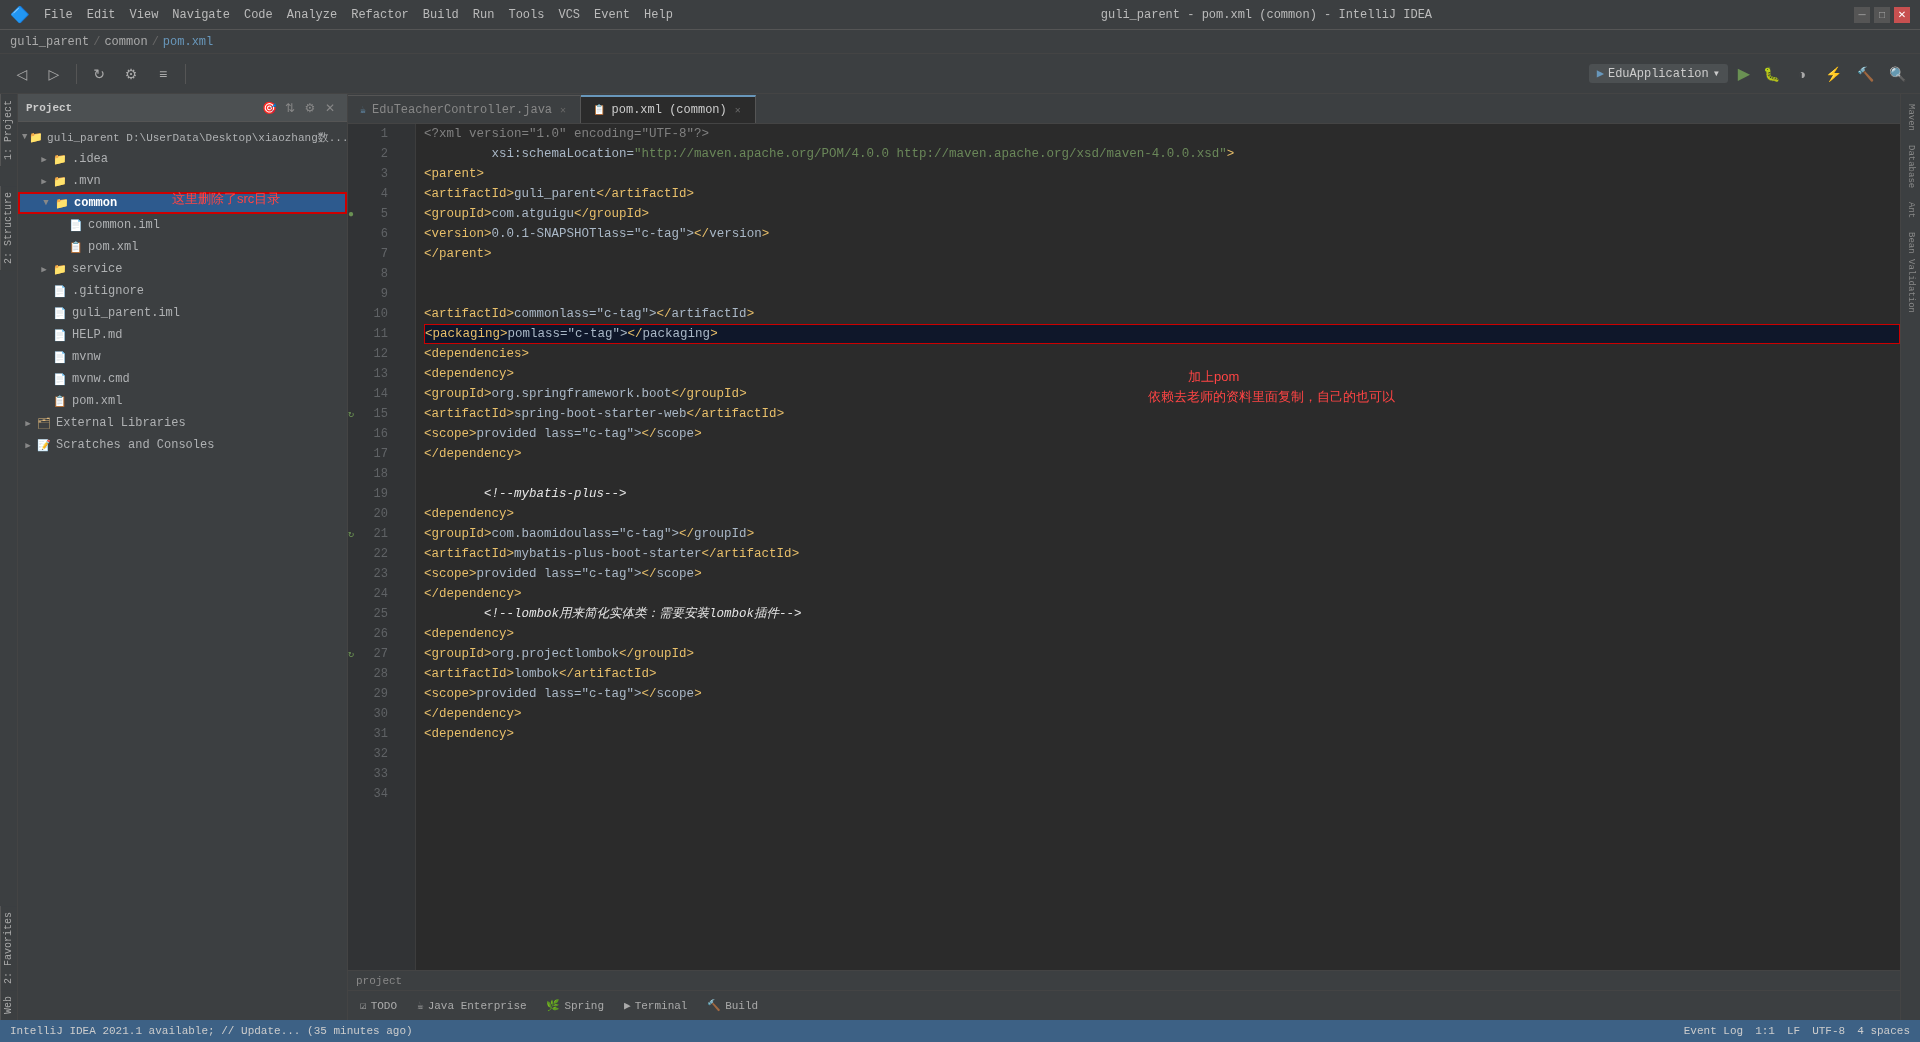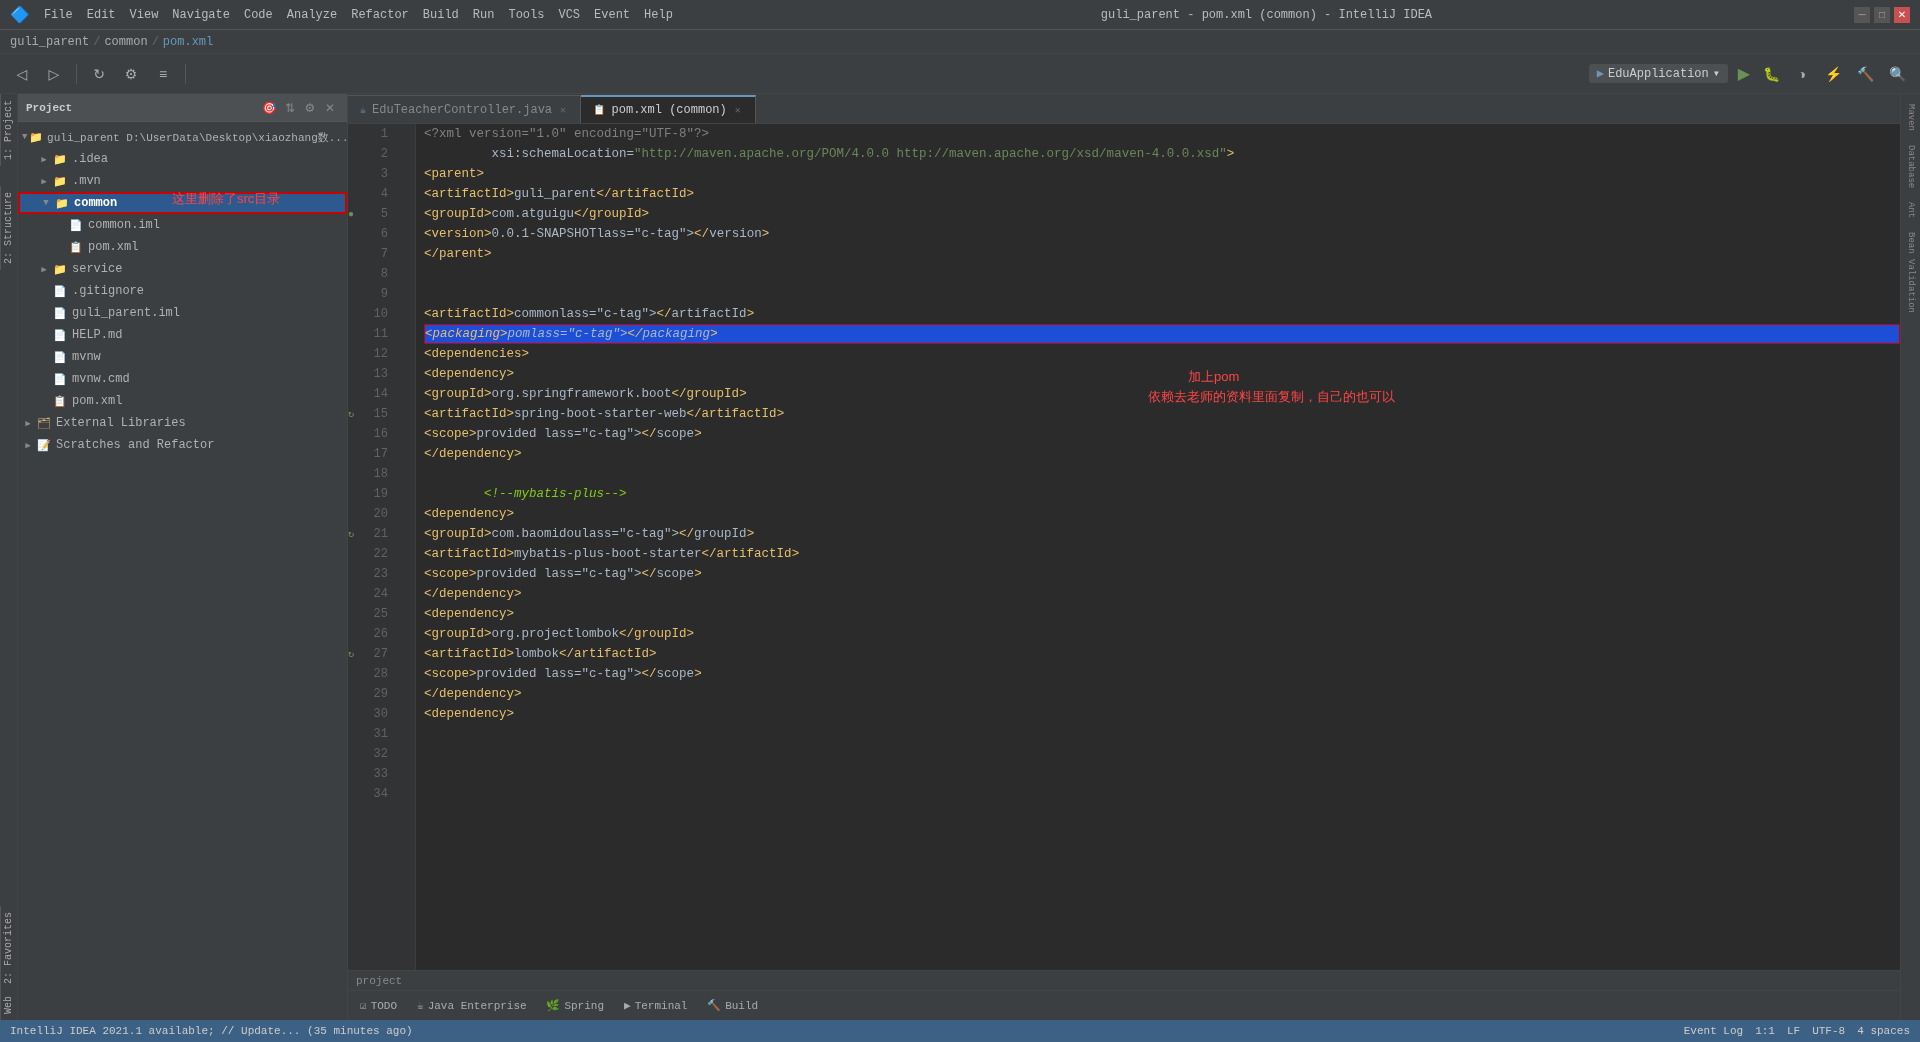--- a/index.html
+++ b/index.html
@@ -294,21 +294,21 @@
     .code-line {
       height: 20px;
       display: flex;
       align-items: center;
       white-space: pre;
       position: relative;
     }
 
     
     .c-tag { color: #e8bf6a; }
-    .c-comment { color: #84cc16; font-style: italic; }
+    .c-comment { color: #e5e5e5; font-style: italic; }
     .c-gray { color: #808080; }
     .c-light { color: #a9b7c6; }
     .c-string { color: #6a8759; }
 
     
     .annotation-red {
       color: #ff4444;
       font-family: 'Microsoft YaHei', sans-serif;
       font-size: 13px;
       font-style: normal;
@@ -573,21 +573,21 @@
 
       <div class="tree-item" style="padding-left:4px;">
         <span class="arrow">▶</span>
         <span class="icon" style="color:#dcb67a;">🗂</span>
         <span>External Libraries</span>
       </div>
 
       <div class="tree-item" style="padding-left:4px;">
         <span class="arrow">▶</span>
         <span class="icon" style="color:#888;">📝</span>
-        <span>Scratches and Refactor</span>
+        <span>Scratches and Consoles</span>
       </div>
     </div>
   </div>
 
   <div class="editor-area">
 
     <div class="tab-bar">
       <div class="tab">
         <span class="tab-icon tab-icon-java">☕</span>
         <span>EduTeacherController.java</span>
@@ -647,34 +647,35 @@
       <div class="code-line"><span class="c-gray">&lt;?xml version="1.0" encoding="UTF-8"?&gt;</span></div>
           <div class="code-line">         xsi:schemaLocation=<span class="c-string">"http://maven.apache.org/POM/4.0.0 http://maven.apache.org/xsd/maven-4.0.0.xsd"</span><span class="c-tag">&gt;</span></div>
           <div class="code-line">    <span class="c-tag"><span class="c-tag">&lt;</span>parent</span><span class="c-tag">&gt;</span></div>
           <div class="code-line">        <span class="c-tag"><span class="c-tag">&lt;</span>artifactId</span><span class="c-tag">&gt;</span><span class="c-light">gu</span>li_parent<span class="c-tag"><span class="c-tag">&lt;/</span>artifactId</span><span class="c-tag">&gt;</span></div>
           <div class="code-line">        <span class="c-tag"><span class="c-tag">&lt;</span>groupId</span><span class="c-tag">&gt;</span><span class="c-light">com.a</span>tguigu<span class="c-tag"><span class="c-tag">&lt;/</span>groupId</span><span class="c-tag">&gt;</span></div>
           <div class="code-line">        <span class="c-tag"><span class="c-tag">&lt;</span>version</span><span class="c-tag">&gt;</span><span class="c-light">0.0.1-SNAPSHOT<span c<="" span="">lass="c-tag"&gt;<span class="c-tag">&lt;/</span>version</span><span class="c-tag">&gt;</span></span></div>
           <div class="code-line">    <span class="c-tag"><span class="c-tag">&lt;/</span>parent</span><span class="c-tag">&gt;</span></div>
           <div class="code-line">&nbsp;</div>
           <div class="code-line">&nbsp;</div>
           <div class="code-line">    <span class="c-tag"><span class="c-tag">&lt;</span>artifactId</span><span class="c-tag">&gt;</span><span class="c-light">common<span c<="" span="">lass="c-tag"&gt;<span class="c-tag">&lt;/</span>artifactId</span><span class="c-tag">&gt;</span></span></div>
-          <div class="code-line" style="border: 1px solid rgb(204, 0, 0); background: #1d4ed8; font-style: italic;">    <span class="c-tag"><span class="c-tag">&lt;</span>packaging</span><span class="c-tag">&gt;</span><span class="c-light">pom<span c<="" span="">lass="c-tag"&gt;<span class="c-tag">&lt;/</span>packaging</span><span class="c-tag">&gt;</span></span></div>
+          <div class="code-line" style="border: 1px solid rgb(204, 0, 0); background: #0f172a;">    <span class="c-tag"><span class="c-tag">&lt;</span>packaging</span><span class="c-tag">&gt;</span><span class="c-light">pom<span c<="" span="">lass="c-tag"&gt;<span class="c-tag">&lt;/</span>packaging</span><span class="c-tag">&gt;</span></span></div>
           <div class="code-line">    <span class="c-tag"><span class="c-tag">&lt;</span>dependencies</span><span class="c-tag">&gt;</span></div>
           <div class="code-line">        <span class="c-tag"><span class="c-tag">&lt;</span>dependency</span><span class="c-tag">&gt;</span></div>
           <div class="code-line">            <span class="c-tag"><span class="c-tag">&lt;</span>groupId</span><span class="c-tag">&gt;</span><span class="c-light">org.springframework.boo</span>t<span class="c-tag"><span class="c-tag">&lt;/</span>groupId</span><span class="c-tag">&gt;</span></div>
           <div class="code-line">            <span class="c-tag"><span class="c-tag">&lt;</span>artifactId</span><span class="c-tag">&gt;</span><span class="c-light">spring-boo</span>t-starter-web<span class="c-tag"><span class="c-tag">&lt;/</span>artifactId</span><span class="c-tag">&gt;</span></div>
           <div class="code-line">            <span class="c-tag"><span class="c-tag">&lt;</span>scope</span><span class="c-tag">&gt;</span><span class="c-light">provided <span c<="" span="">lass="c-tag"&gt;<span class="c-tag">&lt;/</span>scope</span><span class="c-tag">&gt;</span></span></div>
           <div class="code-line">        <span class="c-tag"><span class="c-tag">&lt;/</span>dependency</span><span class="c-tag">&gt;</span></div>
           <div class="code-line">&nbsp;</div>
           <div class="code-line"><span class="c-comment">        &lt;!--mybatis-plus--&gt;</span></div>
           <div class="code-line">        <span class="c-tag"><span class="c-tag">&lt;</span>dependency</span><span class="c-tag">&gt;</span></div>
           <div class="code-line">            <span class="c-tag"><span class="c-tag">&lt;</span>groupId</span><span class="c-tag">&gt;</span><span class="c-light">com.baomidou<span c<="" span="">lass="c-tag"&gt;<span class="c-tag">&lt;/</span>groupId</span><span class="c-tag">&gt;</span></span></div>
           <div class="code-line">            <span class="c-tag"><span class="c-tag">&lt;</span>artifactId</span><span class="c-tag">&gt;</span><span class="c-light">myba</span>tis-plus-boot-starter<span class="c-tag"><span class="c-tag">&lt;/</span>artifactId</span><span class="c-tag">&gt;</span></div>
           <div class="code-line">            <span class="c-tag"><span class="c-tag">&lt;</span>scope</span><span class="c-tag">&gt;</span><span class="c-light">provided <span c<="" span="">lass="c-tag"&gt;<span class="c-tag">&lt;/</span>scope</span><span class="c-tag">&gt;</span></span></div>
           <div class="code-line">        <span class="c-tag"><span class="c-tag">&lt;/</span>dependency</span><span class="c-tag">&gt;</span></div>
+          <div class="code-line"><span class="c-comment">        &lt;!--lombok用来简化实体类：需要安装lombok插件--&gt;</span></div>
           <div class="code-line">        <span class="c-tag"><span class="c-tag">&lt;</span>dependency</span><span class="c-tag">&gt;</span></div>
           <div class="code-line">            <span class="c-tag"><span class="c-tag">&lt;</span>groupId</span><span class="c-tag">&gt;</span><span class="c-light">org.projec</span>tlombok<span class="c-tag"><span class="c-tag">&lt;/</span>groupId</span><span class="c-tag">&gt;</span></div>
           <div class="code-line">            <span class="c-tag"><span class="c-tag">&lt;</span>artifactId</span><span class="c-tag">&gt;</span>lombok<span class="c-tag"><span class="c-tag">&lt;/</span>artifactId</span><span class="c-tag">&gt;</span></div>
           <div class="code-line">            <span class="c-tag"><span class="c-tag">&lt;</span>scope</span><span class="c-tag">&gt;</span><span class="c-light">provided <span c<="" span="">lass="c-tag"&gt;<span class="c-tag">&lt;/</span>scope</span><span class="c-tag">&gt;</span></span></div>
           <div class="code-line">        <span class="c-tag"><span class="c-tag">&lt;/</span>dependency</span><span class="c-tag">&gt;</span></div>
           <div class="code-line">        <span class="c-tag"><span class="c-tag">&lt;</span>dependency</span><span class="c-tag">&gt;</span></div>
         </div>
 
       <div style="position:absolute; left:840px; top:244px; z-index:20;">
         <span class="annotation-red">加上pom</span>

